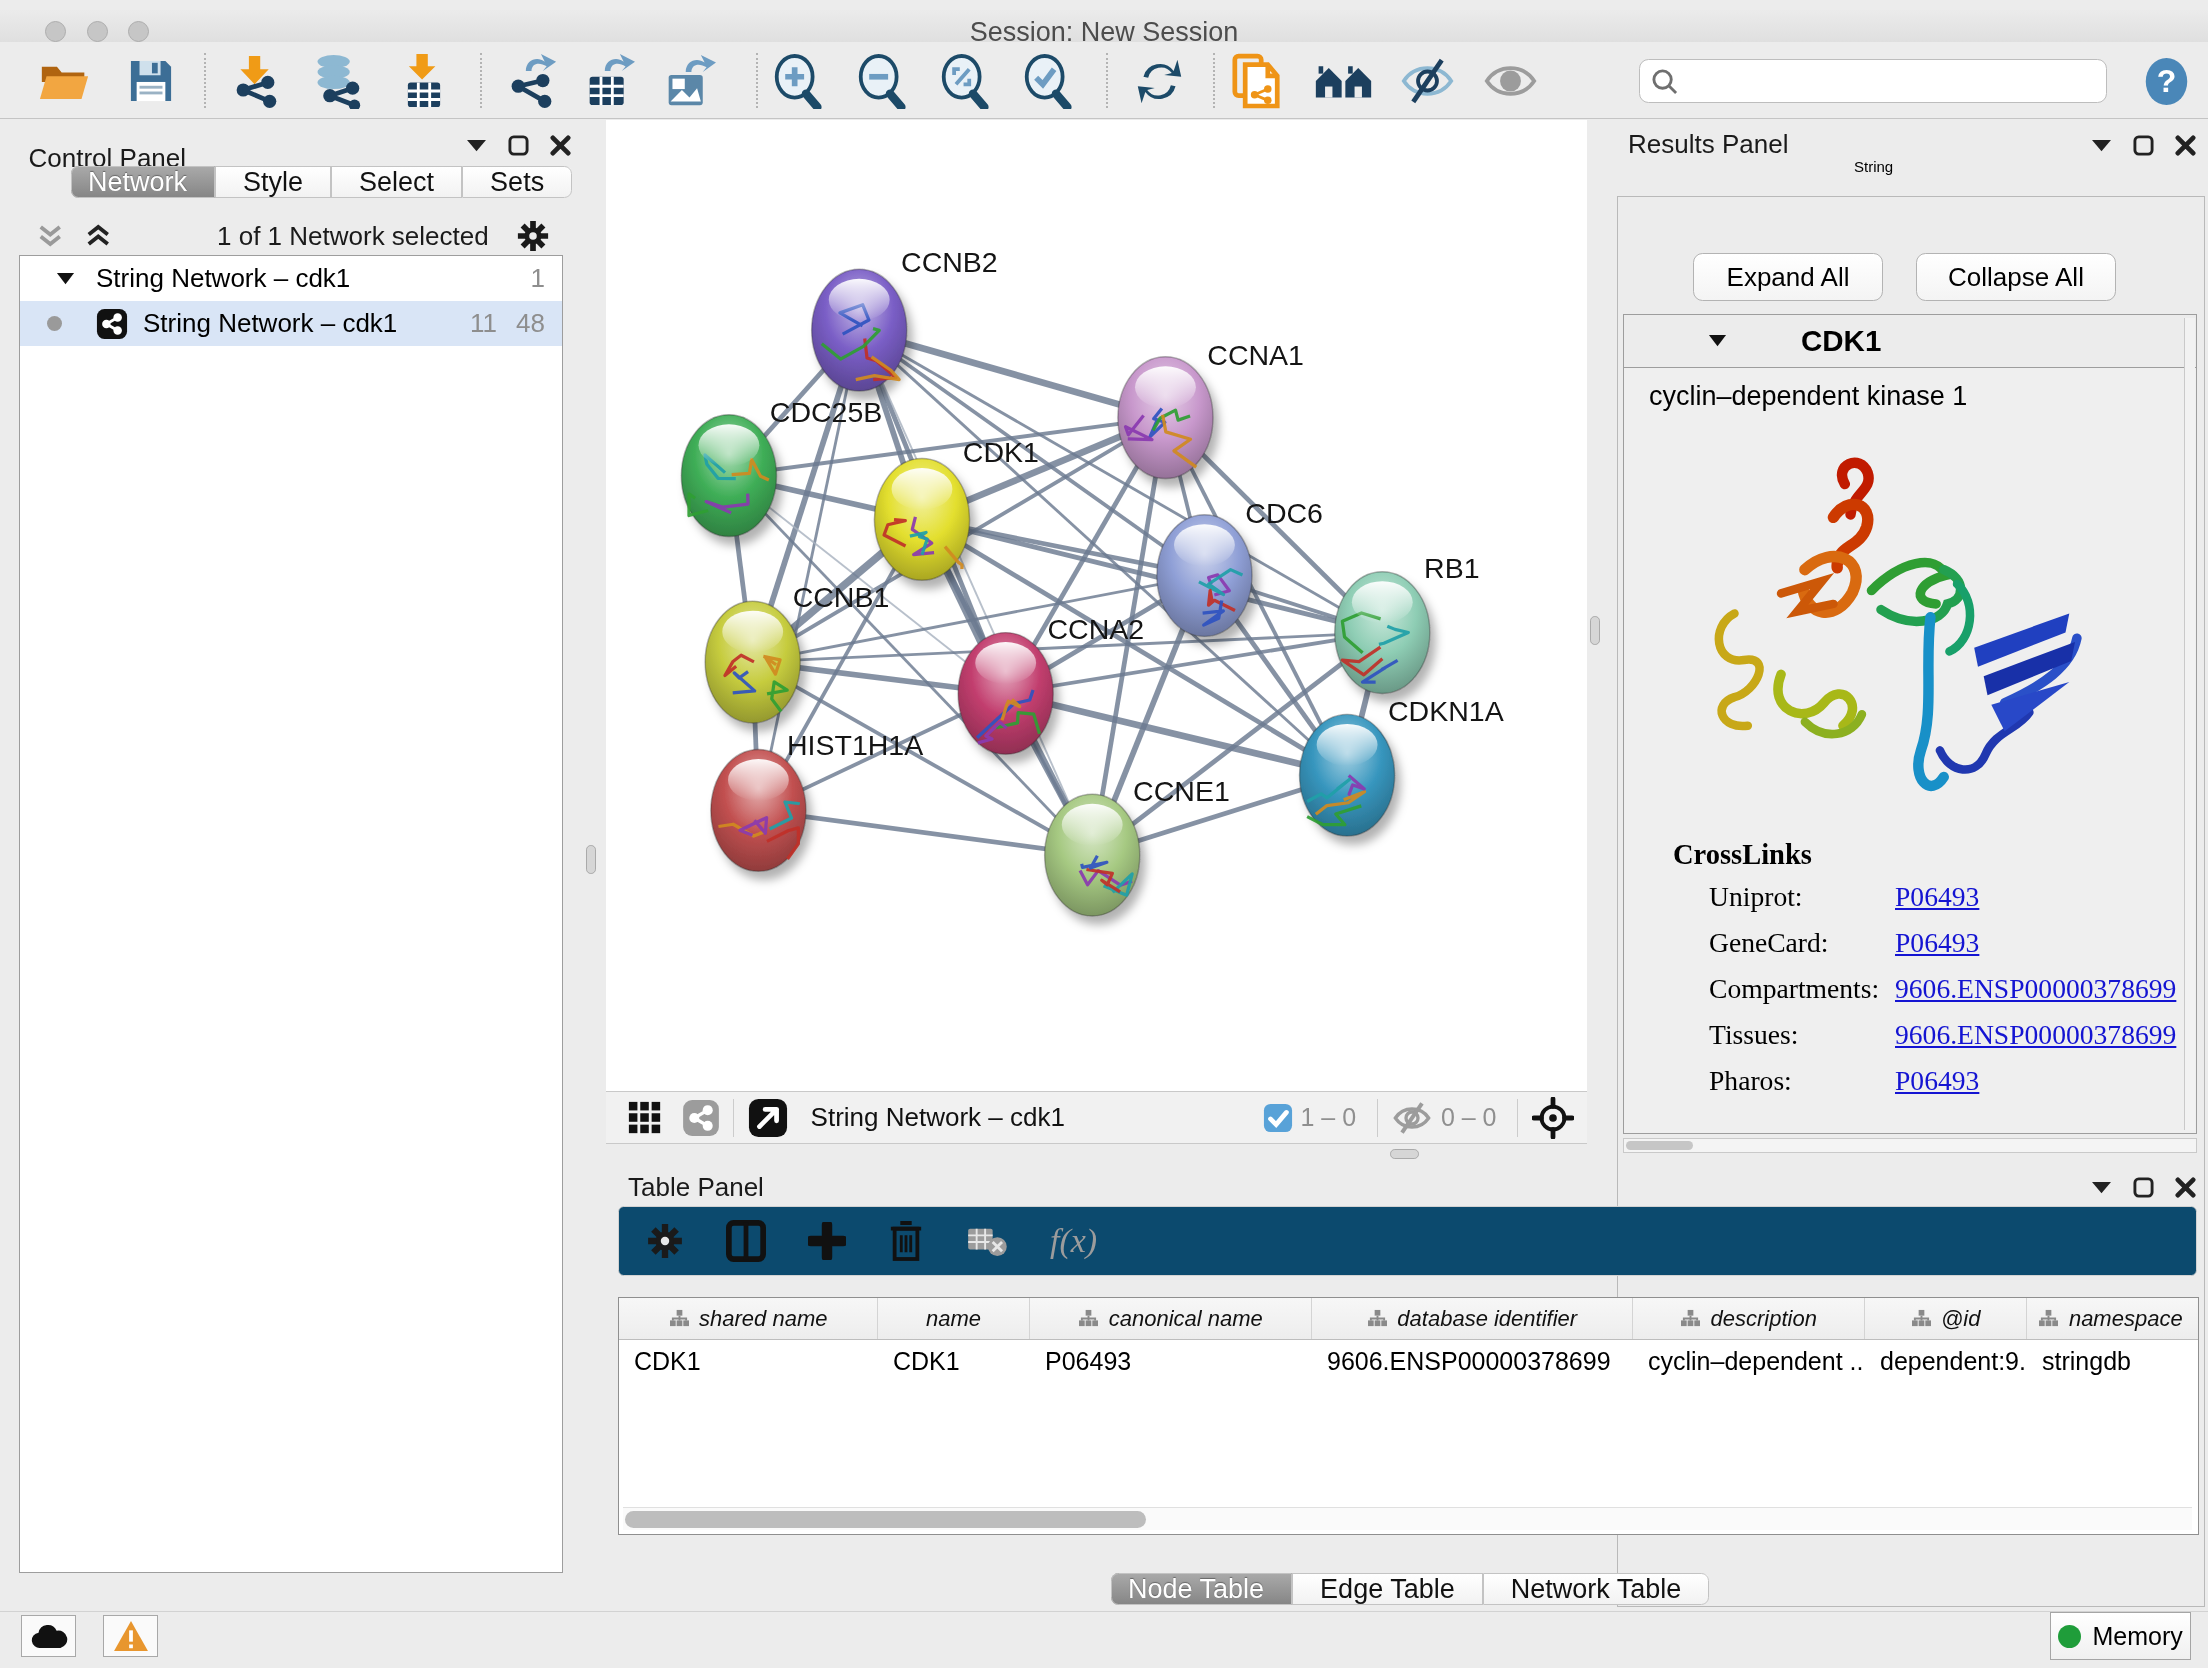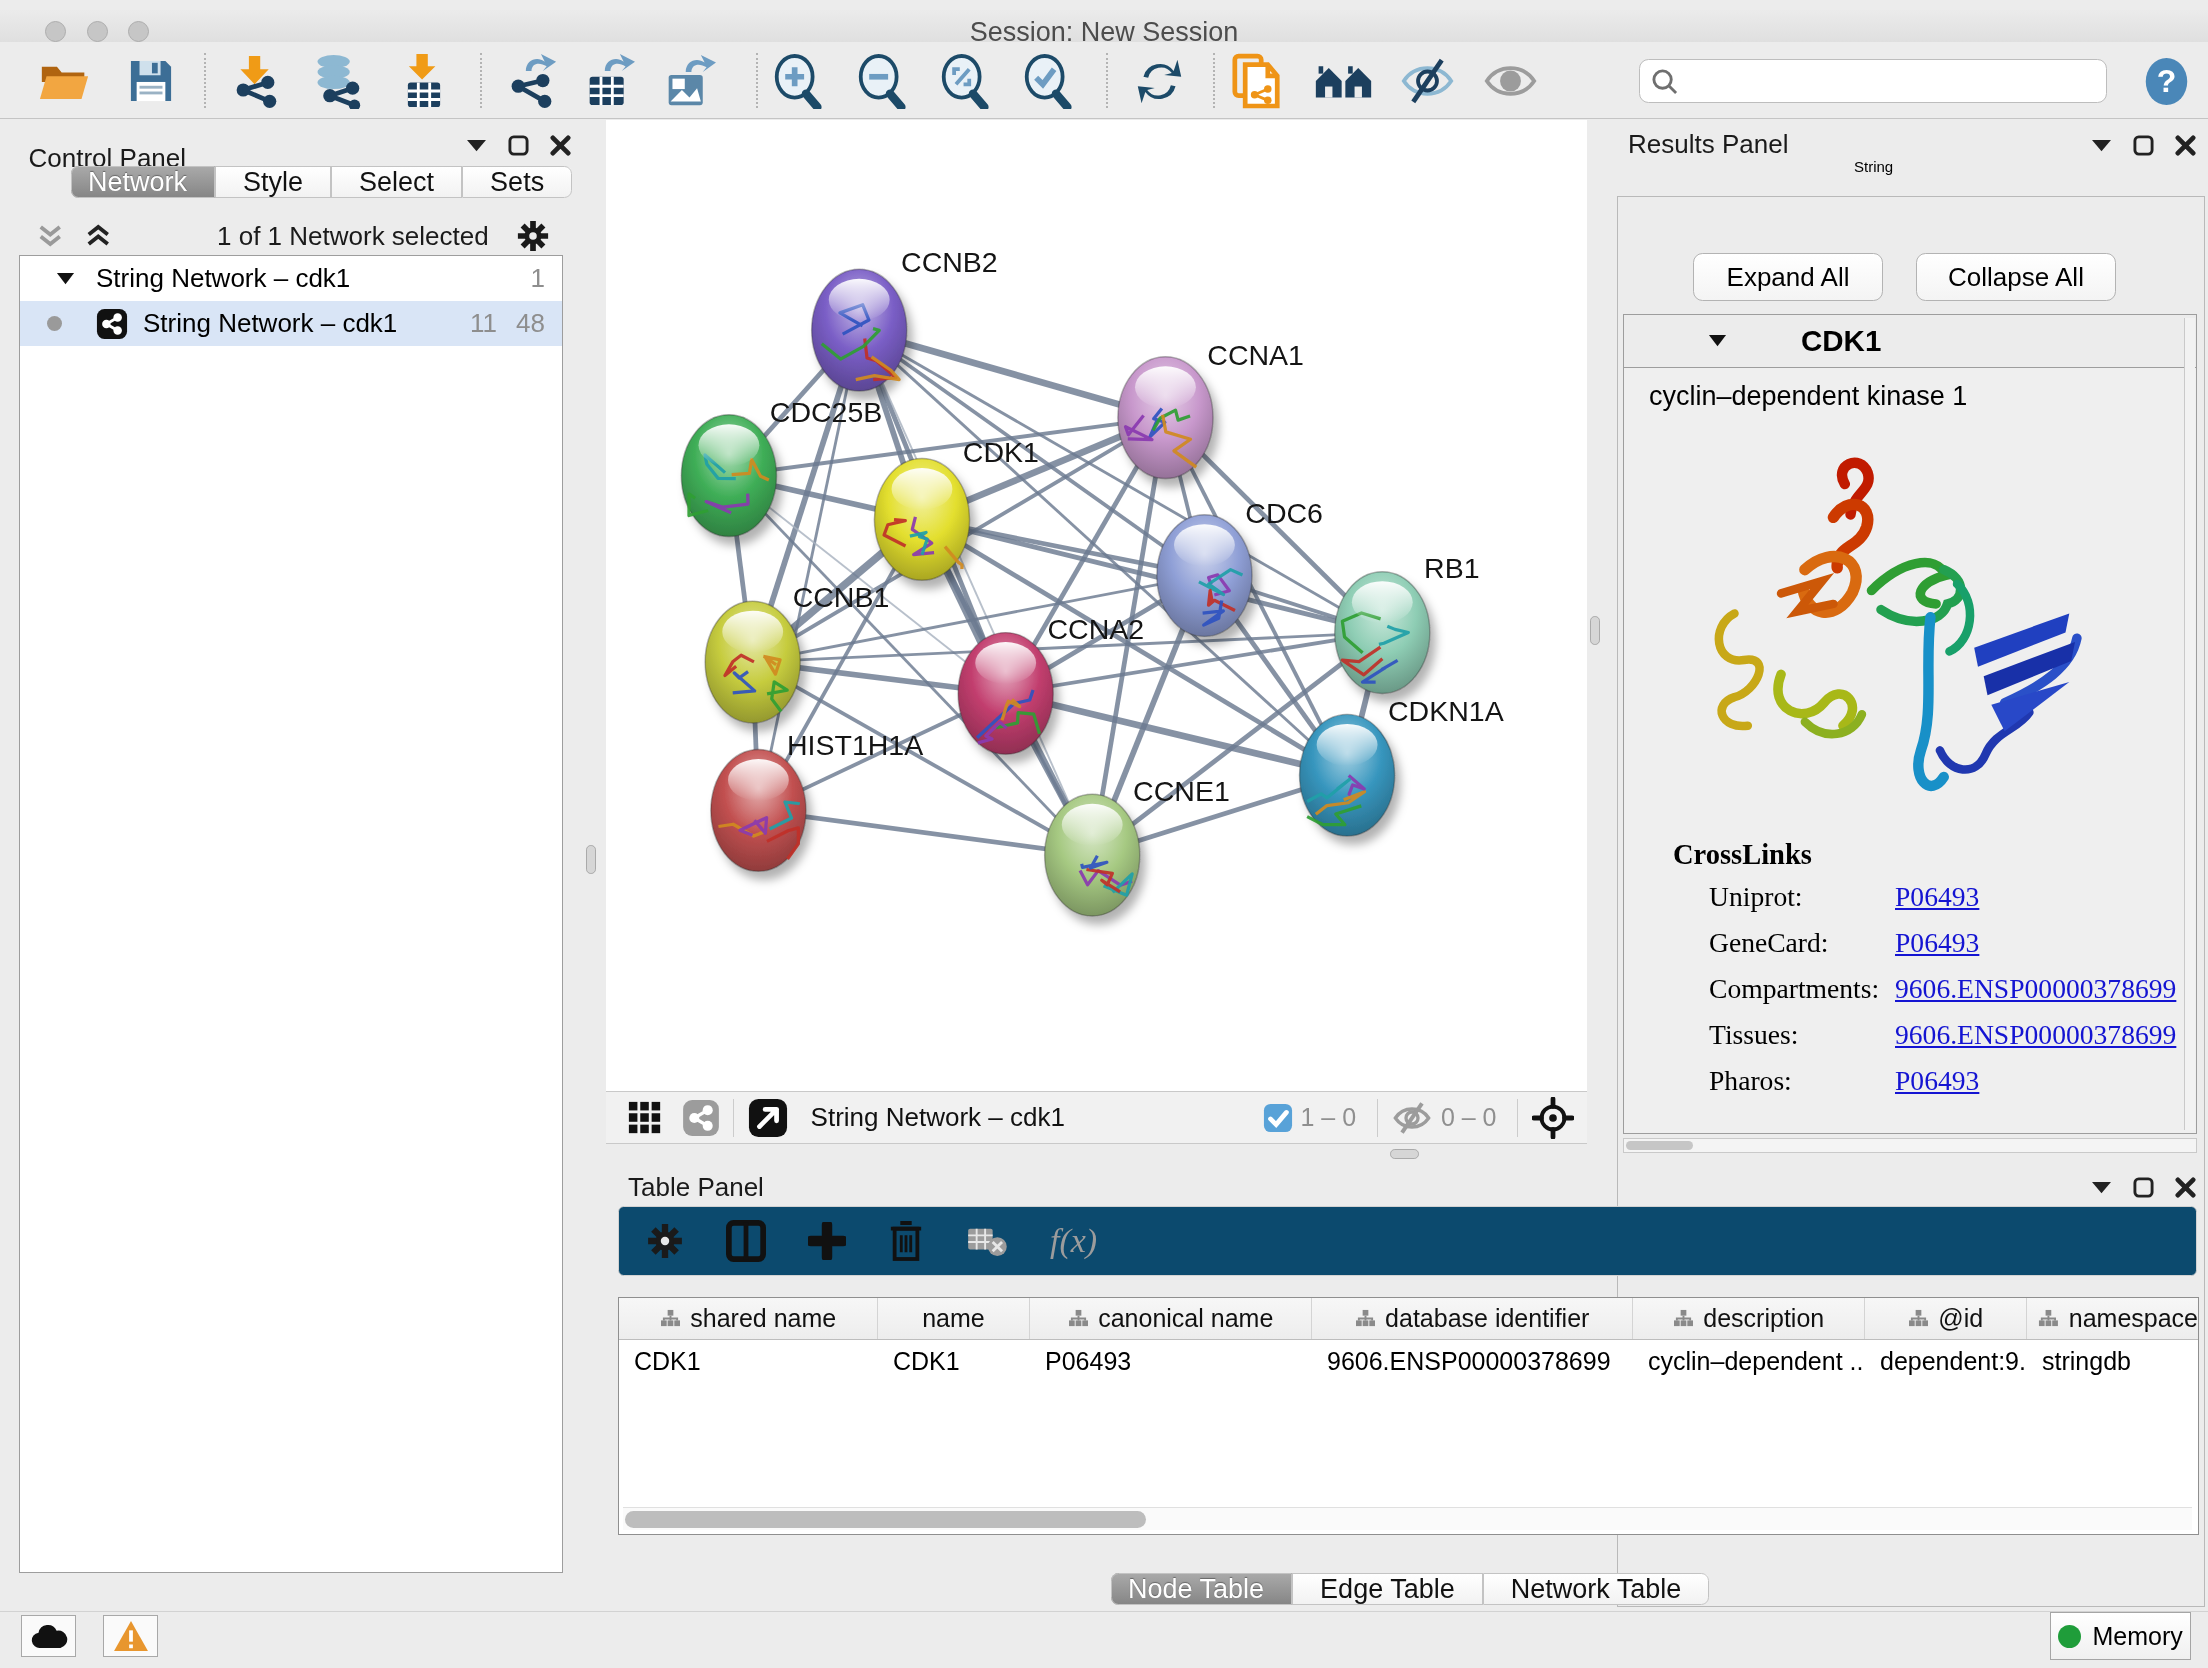--- a/index.html
+++ b/index.html
@@ -63,22 +63,22 @@
   .xl-link { position:absolute; left:271px; font-size:27.6px; color:#1414d2; text-decoration:underline; }
   #rp-hscroll { left:1623px; top:1138px; width:574px; height:15px; background:#f4f4f4; border:1px solid #c9c9c9; }
   #rp-vscroll { left:2184px; top:318px; width:11.4px; height:812px; background:#f2f2f2; border-left:1px solid #c9c9c9; }
 
   
   #tp-title { left:628px; top:1172px; }
   #tp-toolbar { left:618px; top:1206px; width:1579px; height:70px; background:#0c4a6e; border:1px solid #d2d2d2; border-radius:5.7px;
     display:flex; align-items:center; gap:42px; padding-left:27px; }
   #tp-box { left:618px; top:1297px; width:1581px; height:238px; background:#fff; border:1.9px solid #8f8f8f; }
   #tp-header { display:flex; height:42px; background:linear-gradient(#f7f7f7,#ededed); border-bottom:1.9px solid #bdbdbd; }
-  .th { display:flex; align-items:center; justify-content:center; gap:9.5px; font-size:25px; color:#111;
-    border-right:1px solid #d4d4d4; overflow:hidden; white-space:nowrap; }
+  .th { display:flex; align-items:center; justify-content:center; gap:9.5px; font-size:22px; color:#111;
+    border-right:1px solid #d4d4d4; overflow:hidden; white-space:nowrap;font-style:italic; }
   #tp-row { display:flex; height:42px; }
   .td { font-size:25px; padding-left:15px; display:flex; align-items:center; overflow:hidden; white-space:nowrap; }
   #tp-scroll { position:absolute; left:3.8px; bottom:3.8px; width:1569px; height:23px; background:#fafafa; border-top:1px solid #e0e0e0; }
   #tp-thumb { position:absolute; left:1.9px; top:2.9px; width:521px; height:17px; border-radius:8.6px; background:#bdbdbd; }
   #tp-tabs { left:1111px; top:1567px; }
 
   
   .sq-btn { width:55px; height:42px; background:#fafafa; border:1.9px solid #a8a8a8; display:flex; align-items:center; justify-content:center; }
   #memory-btn { left:2050px; top:1612px; width:141px; height:48px; background:linear-gradient(#ffffff,#f0f0f0);
     border:1.9px solid #a5a5a5; display:flex; align-items:center; justify-content:center; gap:11.4px; font-size:25px; }
@@ -788,21 +788,21 @@
           <g fill="#8a8a8a">
             <rect x="8" y="1" width="6" height="6"></rect>
             <rect x="1" y="12" width="6" height="6"></rect>
             <rect x="8" y="12" width="6" height="6"></rect>
             <rect x="15" y="12" width="6" height="6"></rect>
             <path d="M11 7 v3 M4 12 v-2 h14 v2 M11 10 v2" stroke="#8a8a8a" stroke-width="2" fill="none"></path>
           </g>
         </svg>
       <span>@id</span>
     </div>
-    <div class="th" style="flex:1; border-right:none; justify-content:flex-end; padding-left:11.4px">
+    <div class="th" style="flex:1; border-right:none; justify-content:flex-start; padding-left:11.4px">
       <svg width="21" height="19" viewBox="0 0 22 20">
           <g fill="#8a8a8a">
             <rect x="8" y="1" width="6" height="6"></rect>
             <rect x="1" y="12" width="6" height="6"></rect>
             <rect x="8" y="12" width="6" height="6"></rect>
             <rect x="15" y="12" width="6" height="6"></rect>
             <path d="M11 7 v3 M4 12 v-2 h14 v2 M11 10 v2" stroke="#8a8a8a" stroke-width="2" fill="none"></path>
           </g>
         </svg>
       <span>namespace</span>

